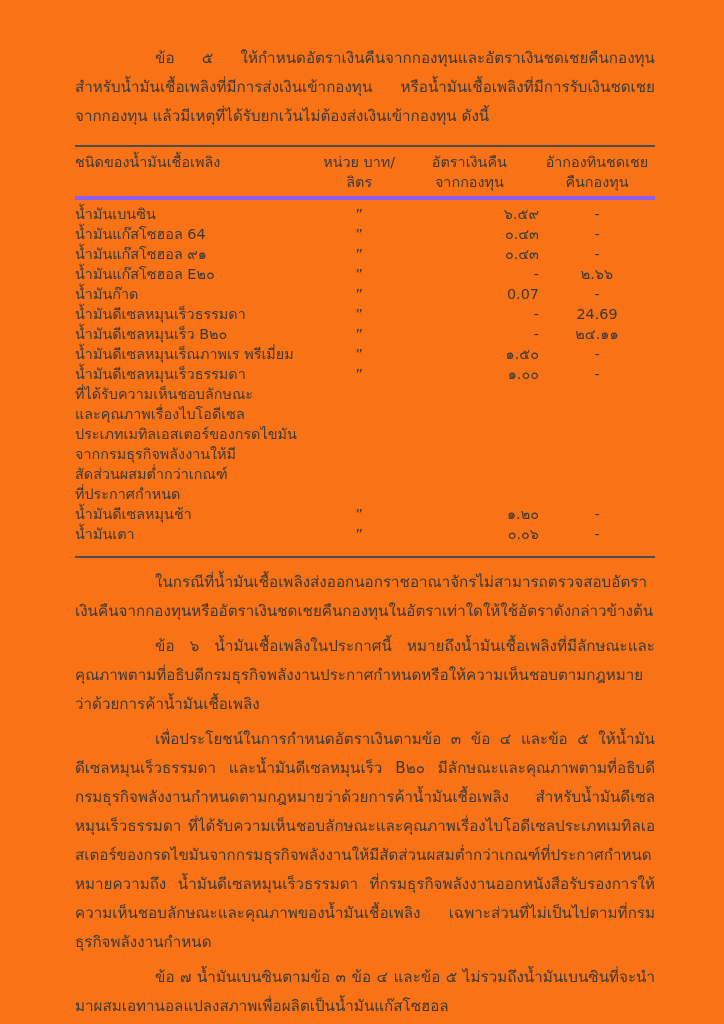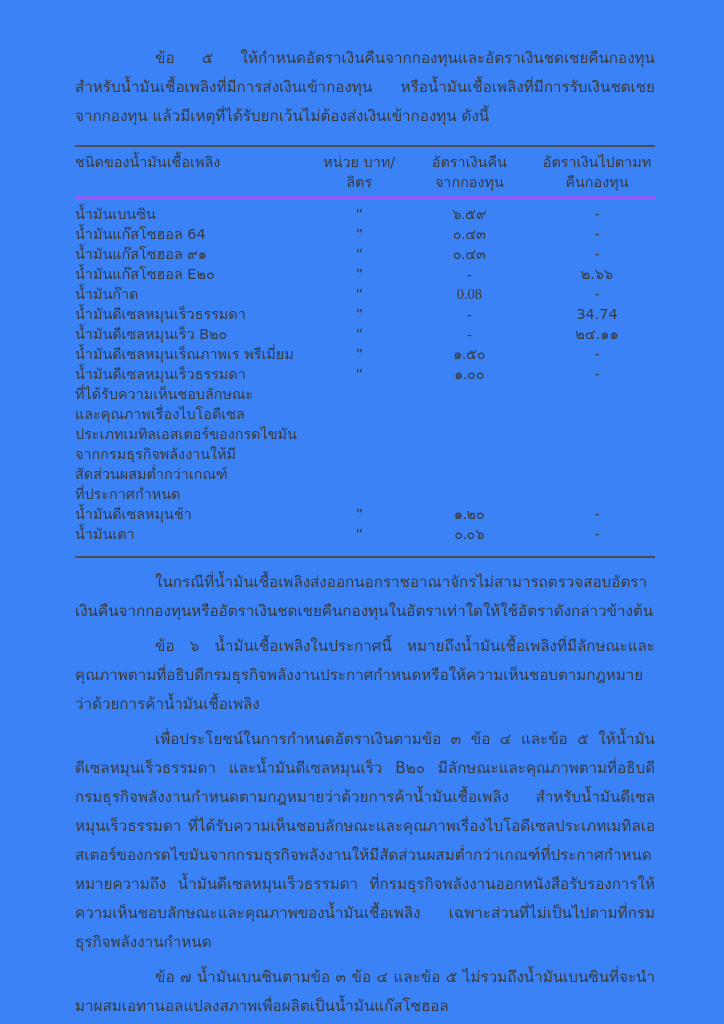--- a/index.html
+++ b/index.html
@@ -5,21 +5,21 @@
   html, body {
     margin: 0;
     padding: 0;
     background: #e8e8e8;
   }
   .page {
     position: relative;
     width: 724px;
     height: 1024px;
     margin: 0 auto;
-    background: #3b82f6;
+    background: #f97316;
     box-sizing: border-box;
     padding: 44px 69px 0 75px;
     font-family: "DejaVu Sans", "Liberation Sans", sans-serif;
     color: #3a3a3a;
     overflow: hidden;
   }
   .para {
     margin: 0 0 6px 0;
     font-size: 15.2px;
     line-height: 29px;
@@ -52,38 +52,38 @@
     padding: 0;
   }
   table.rates tbody tr:first-child td { padding-top: 4px; }
   table.rates tbody tr:last-child td { padding-bottom: 12px; }
   td.cell-fuel {
     text-align: left;
     white-space: pre-line;
     width: 42%;
   }
   td.cell-unit  { text-align: center; width: 14%; }
-  td.cell-refund{ text-align: center; width: 24%; font-family: Liberation Serif, serif; }
+  td.cell-refund{ text-align: right; width: 24%; }
   td.cell-comp  { text-align: center; width: 20%; }
 </style>
 </head>
 <body>
 
 <div class="page">
 
   <p class="para">ข้อ ๕ ให้กำหนดอัตราเงินคืนจากกองทุนและอัตราเงินชดเชยคืนกองทุน สำหรับน้ำมันเชื้อเพลิงที่มีการส่งเงินเข้ากองทุน หรือน้ำมันเชื้อเพลิงที่มีการรับเงินชดเชยจากกองทุน แล้วมีเหตุที่ได้รับยกเว้นไม่ต้องส่งเงินเข้ากองทุน ดังนี้</p>
 
   <table class="rates">
     <thead>
       <tr>
         <th class="col-fuel">ชนิดของน้ำมันเชื้อเพลิง</th>
         <th class="col-unit">หน่วย บาท/ลิตร</th>
         <th class="col-refund">อัตราเงินคืน
 จากกองทุน</th>
-        <th class="col-comp">อัตราเงินไปตามท
+        <th class="col-comp">อัากองทินชดเชย
 คืนกองทุน</th>
       </tr>
     </thead>
     <tbody>
       <tr>
         <td class="cell-fuel">น้ำมันเบนซิน</td>
         <td class="cell-unit">”</td>
         <td class="cell-refund">๖.๕๙</td>
         <td class="cell-comp">-</td>
       </tr>
@@ -101,28 +101,28 @@
       </tr>
       <tr>
         <td class="cell-fuel">น้ำมันแก๊สโซฮอล E๒๐</td>
         <td class="cell-unit">”</td>
         <td class="cell-refund">-</td>
         <td class="cell-comp">๒.๖๖</td>
       </tr>
       <tr>
         <td class="cell-fuel">น้ำมันก๊าด</td>
         <td class="cell-unit">”</td>
-        <td class="cell-refund">0.08</td>
+        <td class="cell-refund">0.07</td>
         <td class="cell-comp">-</td>
       </tr>
       <tr>
         <td class="cell-fuel">น้ำมันดีเซลหมุนเร็วธรรมดา</td>
         <td class="cell-unit">”</td>
         <td class="cell-refund">-</td>
-        <td class="cell-comp">34.74</td>
+        <td class="cell-comp">24.69</td>
       </tr>
       <tr>
         <td class="cell-fuel">น้ำมันดีเซลหมุนเร็ว B๒๐</td>
         <td class="cell-unit">”</td>
         <td class="cell-refund">-</td>
         <td class="cell-comp">๒๔.๑๑</td>
       </tr>
       <tr>
         <td class="cell-fuel">น้ำมันดีเซลหมุนเร็ณภาพเร พรีเมี่ยม</td>
         <td class="cell-unit">”</td>

